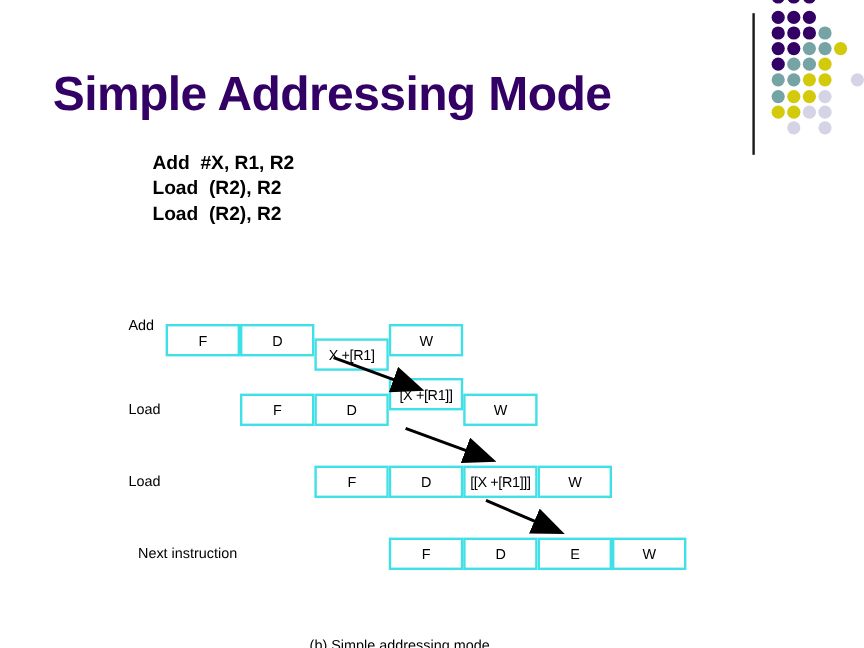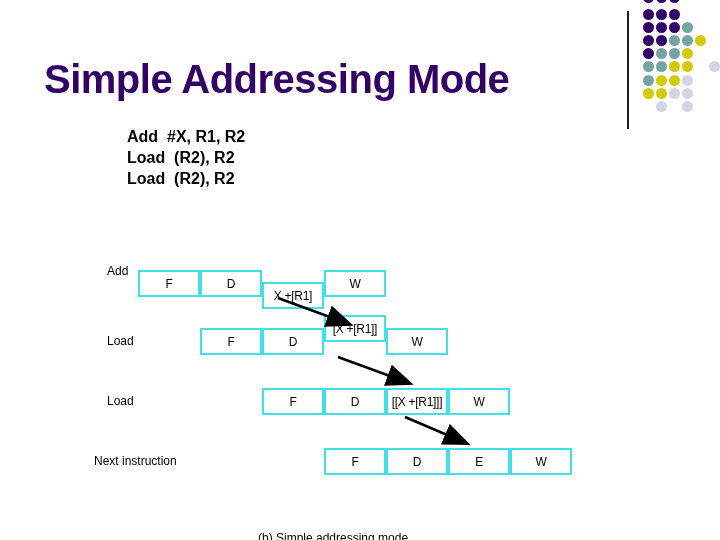--- a/index.html
+++ b/index.html
@@ -103,21 +103,21 @@
       <div class="pl-label" style="left: 107px; top: 328px;">Load</div>
       <div class="stage-box" style="left: 200px; top: 328px; border-color: rgb(64, 224, 230);">F</div>
       <div class="stage-box" style="left: 262px; top: 328px; border-color: rgb(64, 224, 230);">D</div>
       <div class="stage-box" style="left: 324px; top: 315px; border-color: rgb(64, 224, 230);">[X +[R1]]</div>
       <div class="stage-box" style="left: 386px; top: 328px; border-color: rgb(64, 224, 230);">W</div>
       <div class="pl-label" style="left: 107px; top: 388px;">Load</div>
       <div class="stage-box" style="left: 262px; top: 388px; border-color: rgb(64, 224, 230);">F</div>
       <div class="stage-box" style="left: 324px; top: 388px; border-color: rgb(64, 224, 230);">D</div>
       <div class="stage-box" style="left: 386px; top: 388px; border-color: rgb(64, 224, 230);">[[X +[R1]]]</div>
       <div class="stage-box" style="left: 448px; top: 388px; border-color: rgb(64, 224, 230);">W</div>
-      <div class="pl-label" style="left: 94px; top: 448px;">Next instruction</div>
+      <div class="pl-label" style="left: 115px; top: 448px;">Next instruction</div>
       <div class="stage-box" style="left: 324px; top: 448px; border-color: rgb(64, 224, 230);">F</div>
       <div class="stage-box" style="left: 386px; top: 448px; border-color: rgb(64, 224, 230);">D</div>
       <div class="stage-box" style="left: 448px; top: 448px; border-color: rgb(64, 224, 230);">E</div>
       <div class="stage-box" style="left: 510px; top: 448px; border-color: rgb(64, 224, 230);">W</div>
     </div>
 
   <svg class="arrows-overlay" viewBox="0 0 720 540" xmlns="http://www.w3.org/2000/svg">
     <defs>
       <marker id="ah" markerWidth="11" markerHeight="9" refX="9" refY="4.5" orient="auto">
         <path d="M0,0 L11,4.5 L0,9 z" fill="#000000"></path>

